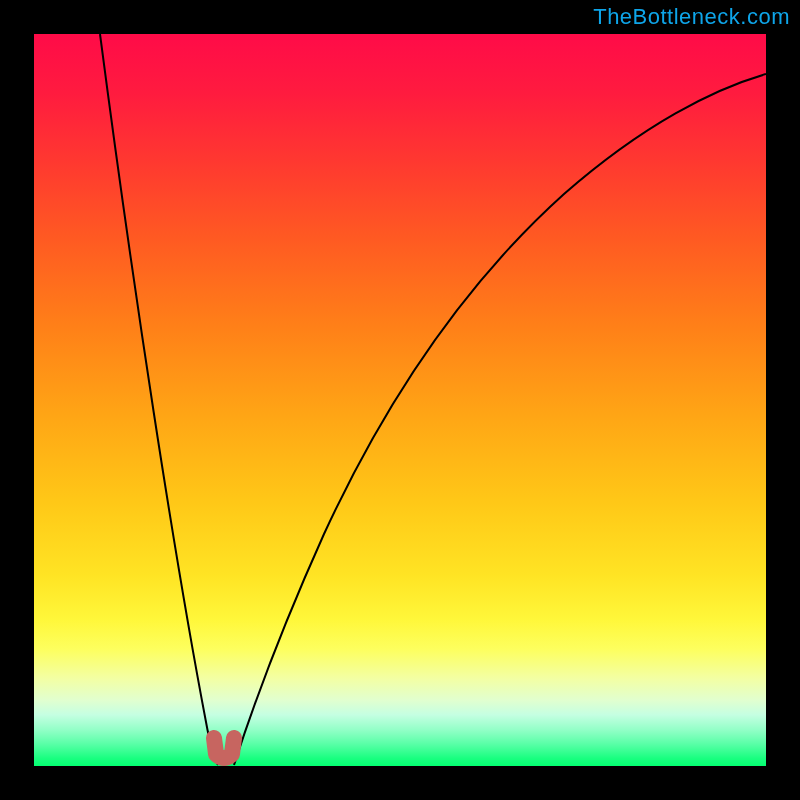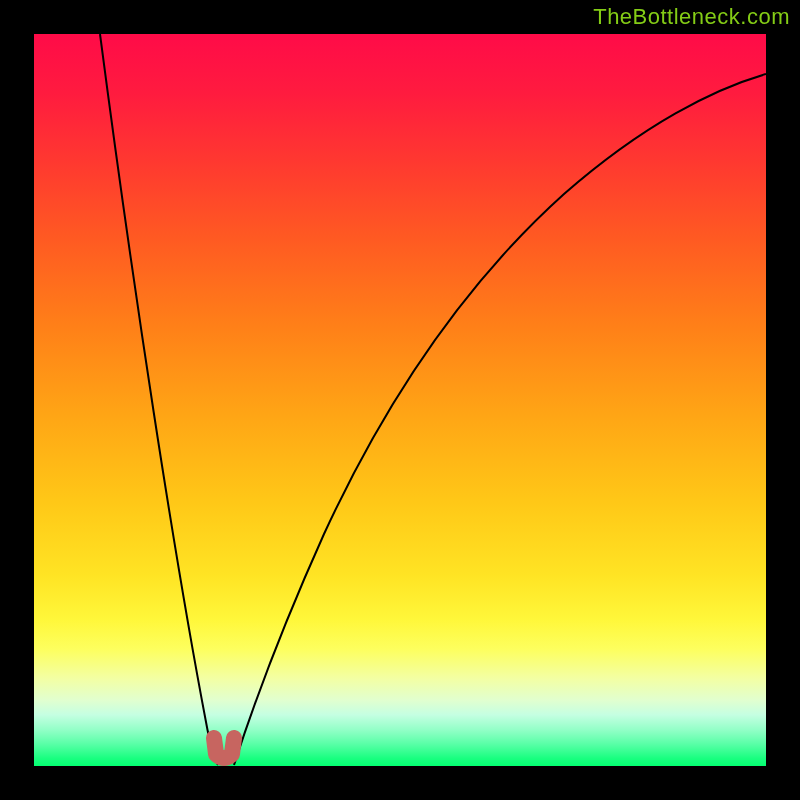--- a/index.html
+++ b/index.html
@@ -14,21 +14,21 @@
   .outer {
     position: relative;
     width: 800px;
     height: 800px;
     background: #000;
   }
   .watermark {
     position: absolute;
     top: 4px;
     right: 10px;
-    color: #84cc16;
+    color: #0ea5e9;
     font-size: 22px;
     font-weight: 500;
     letter-spacing: 0.5px;
     z-index: 10;
   }
   .plot-box {
     position: absolute;
     left: 34px;
     top: 34px;
     width: 732px;

